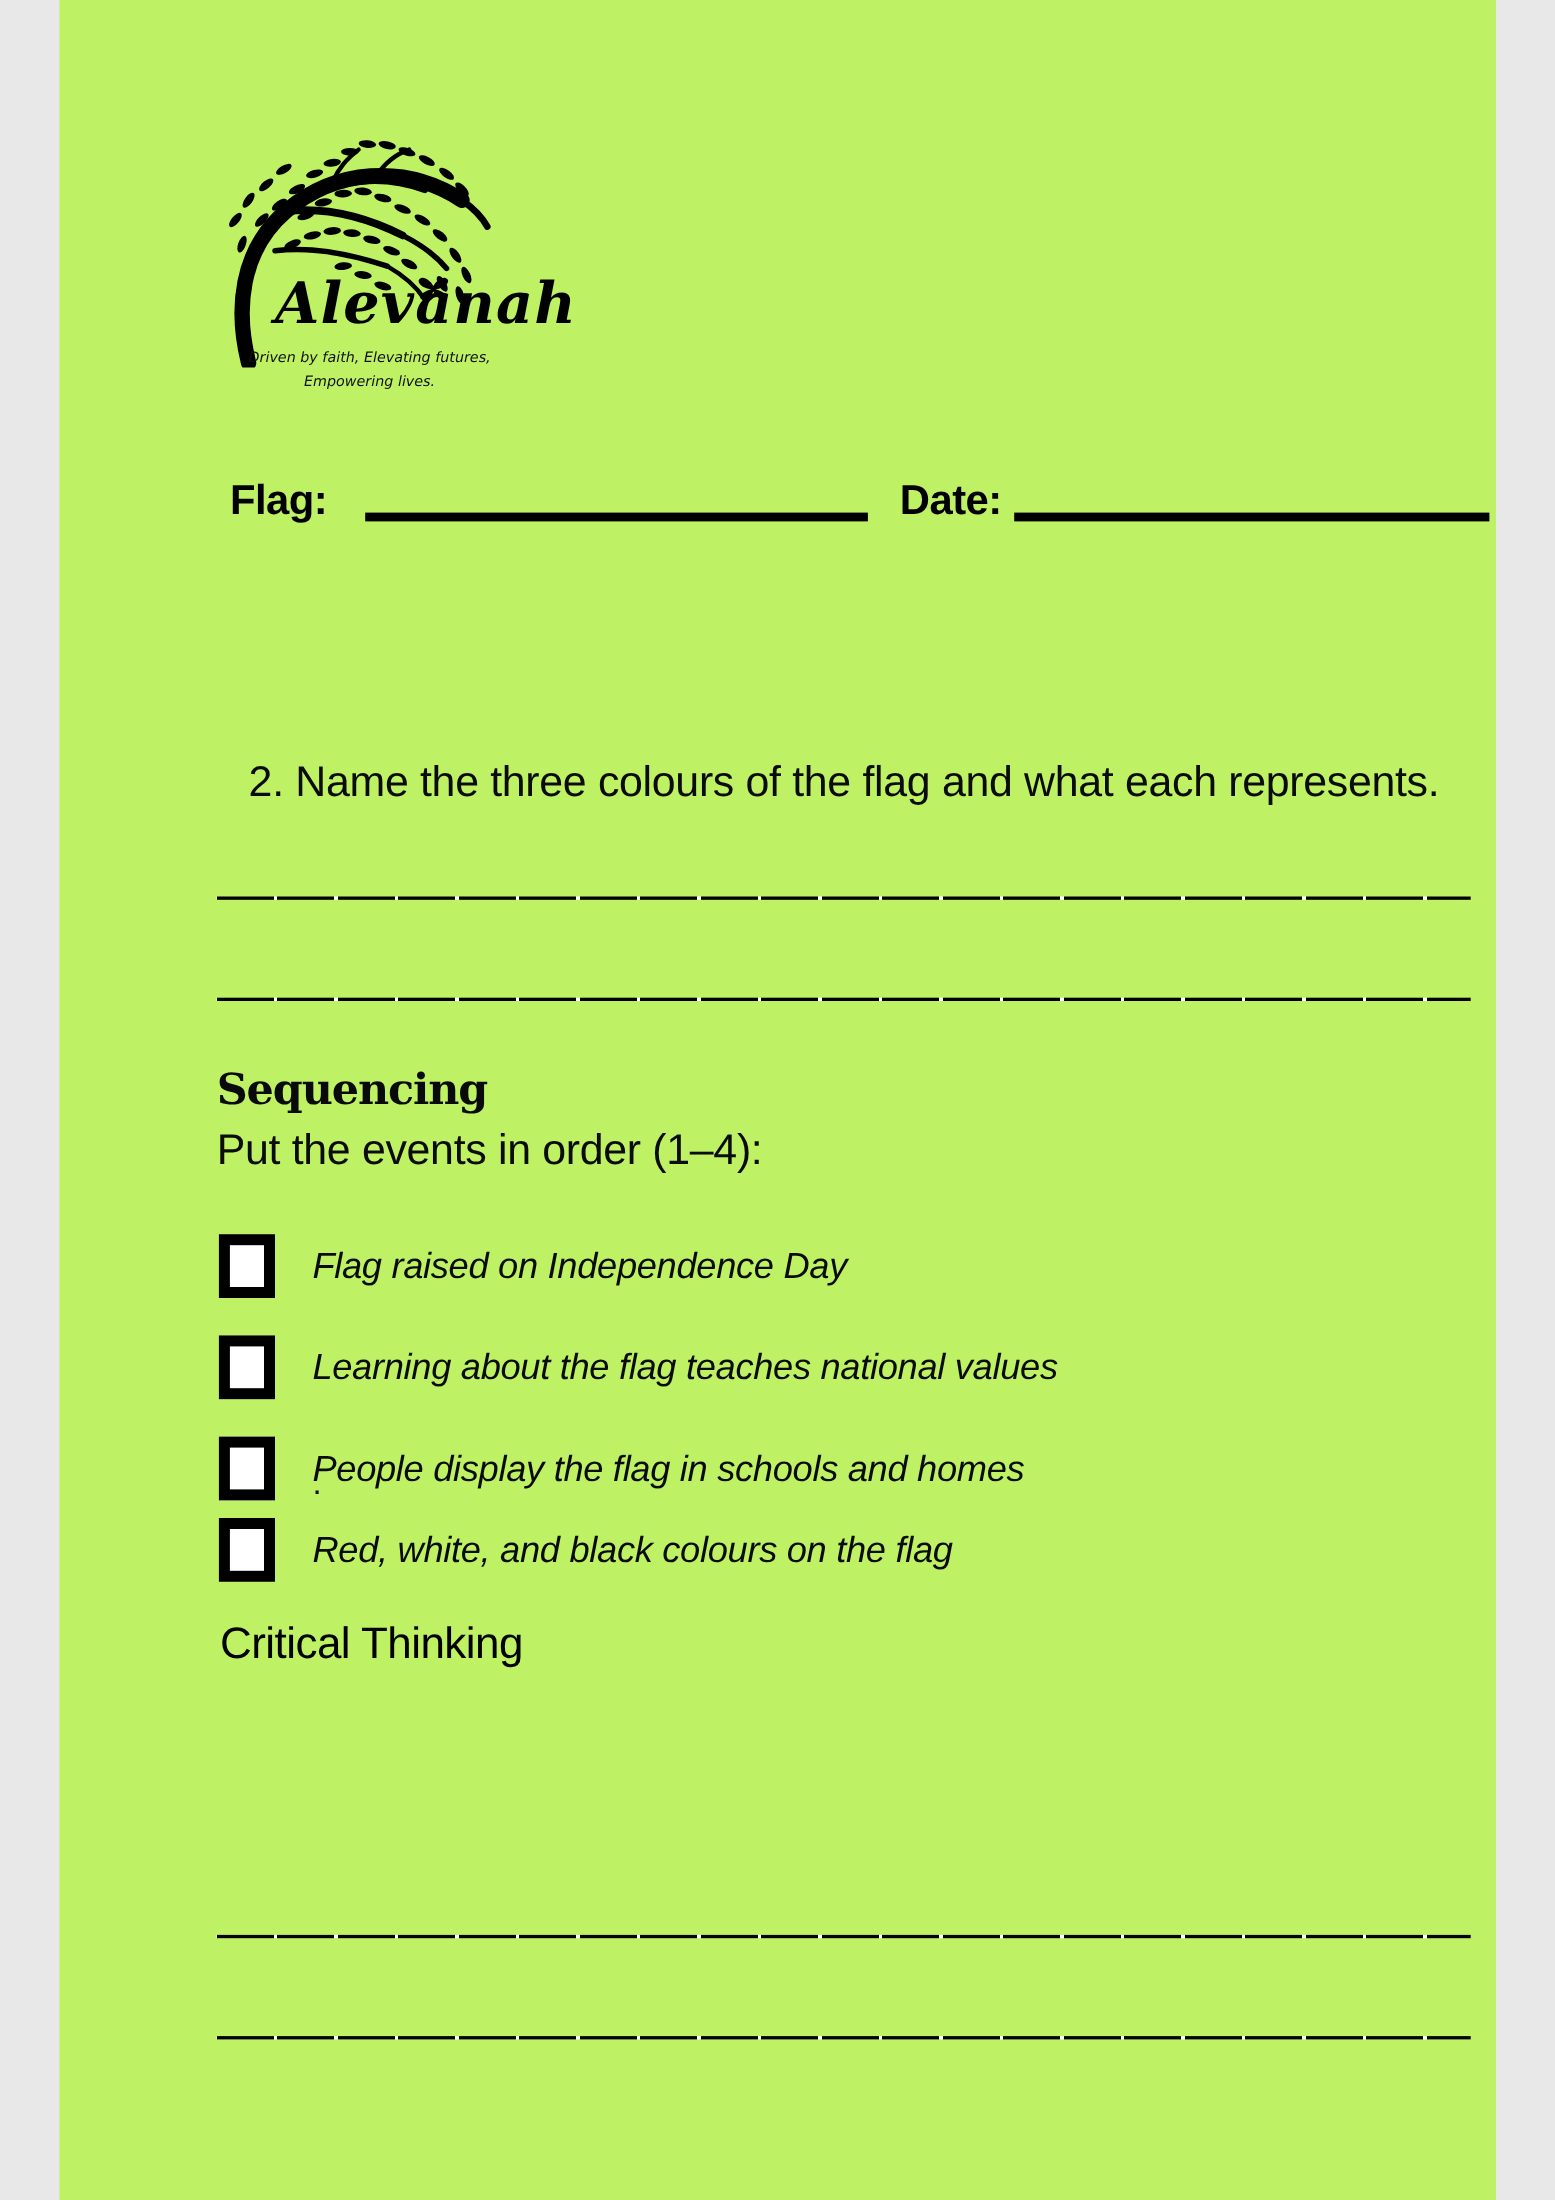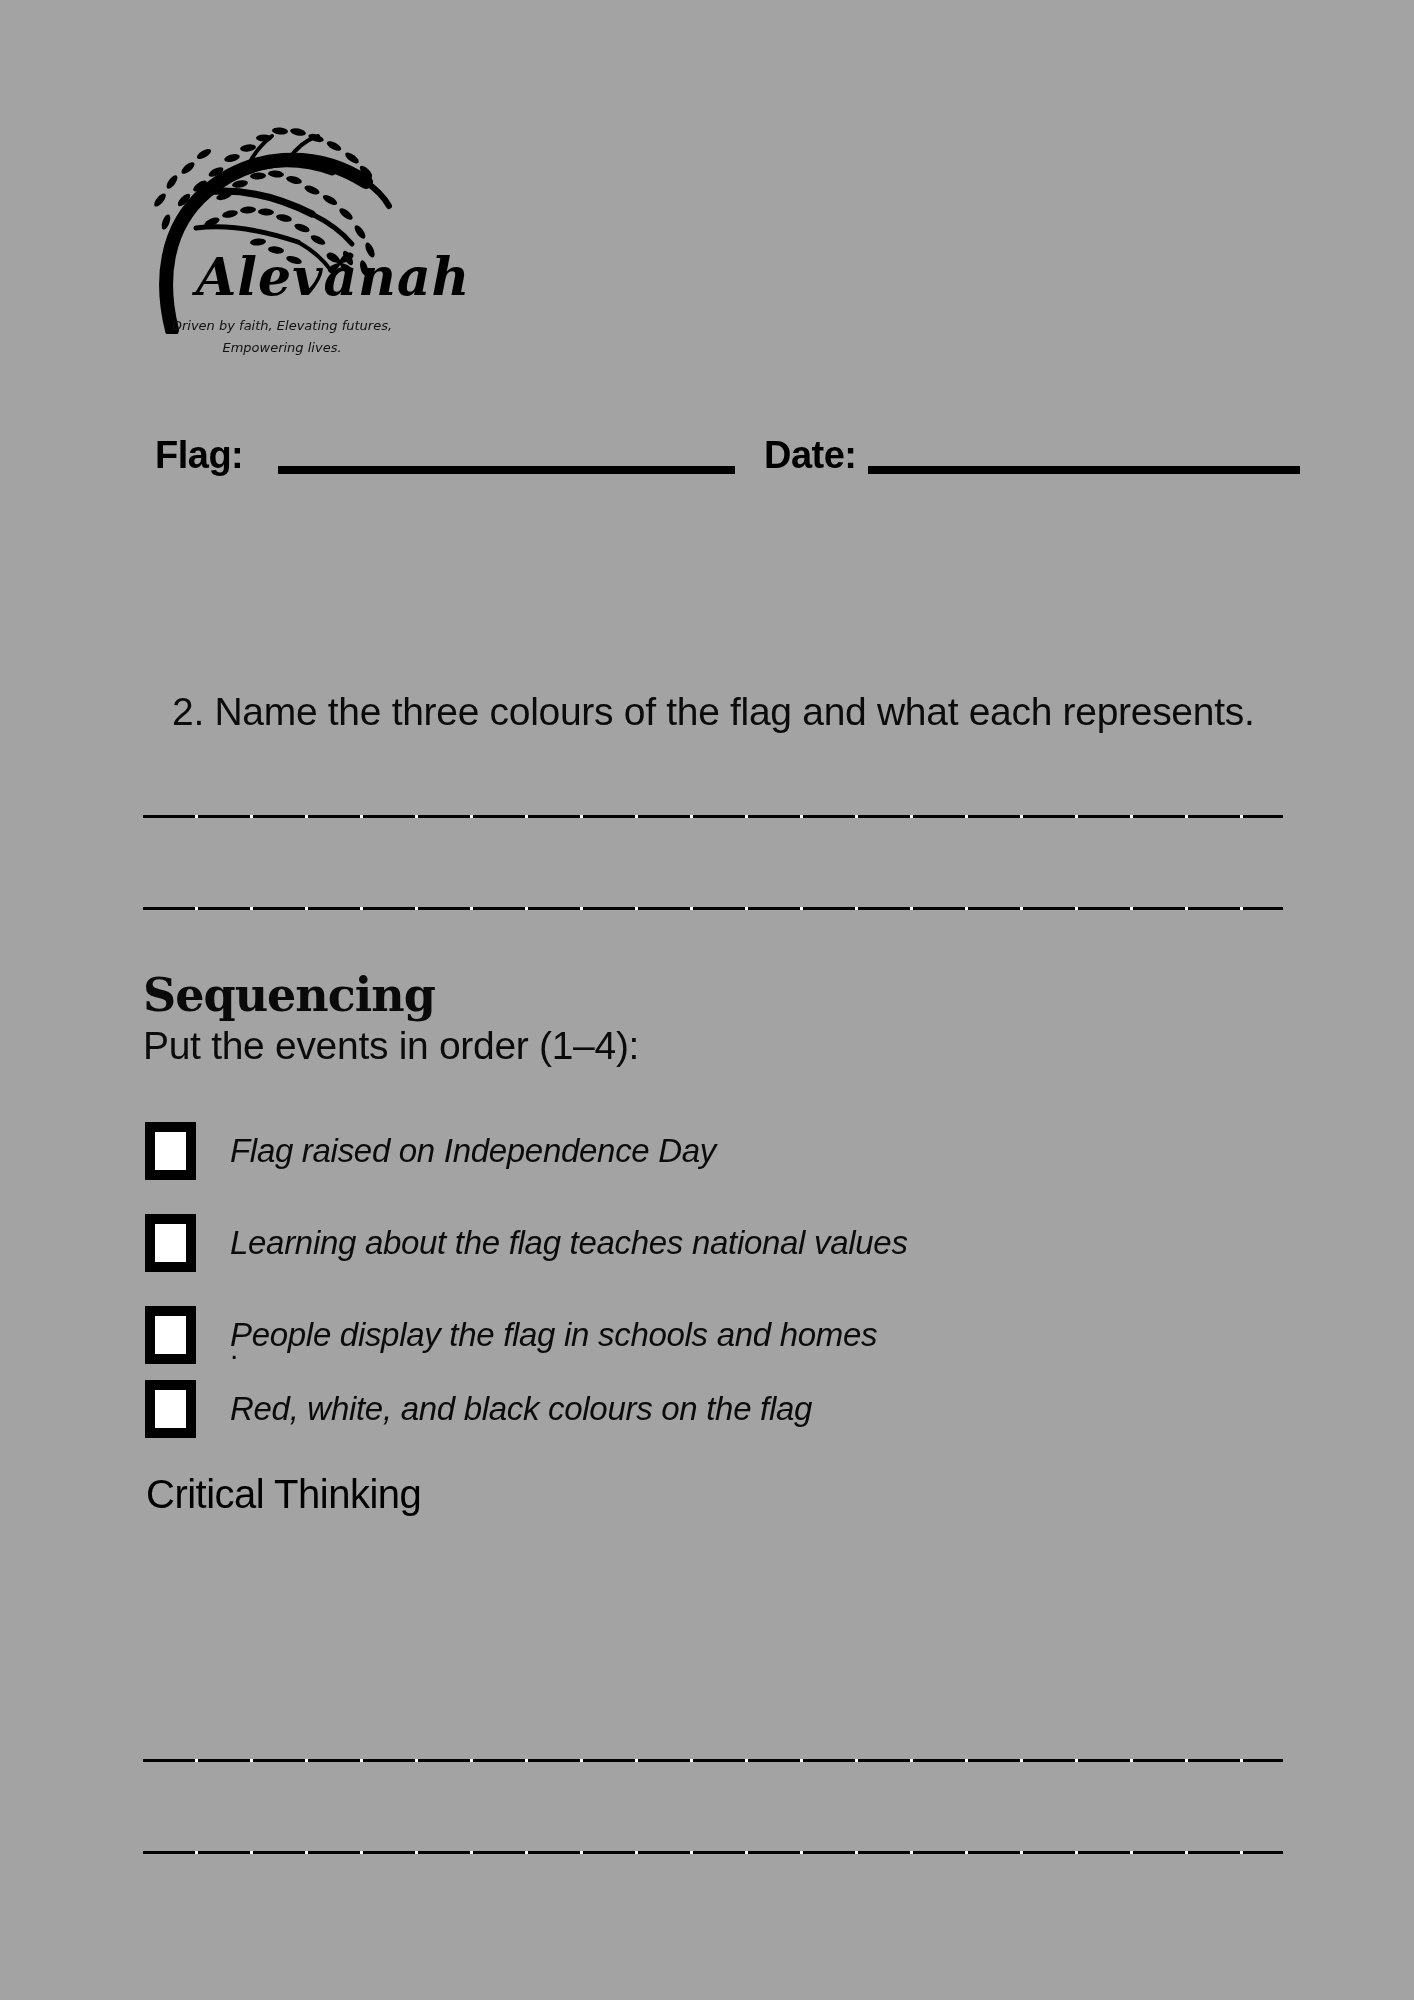--- a/index.html
+++ b/index.html
@@ -1,19 +1,19 @@
 <!DOCTYPE html>
 <html><head>
 <meta charset="utf-8">
 <style>
   html,body{margin:0;padding:0;background:#e8e8e8;}
   .page{
     position:relative;
-    width:1414px;height:2000px;
-    background:#a3a3a3;
+    width:1306px;height:2000px;
+    background:#bef264;
     margin:0 auto;
     font-family:"Liberation Sans",sans-serif;
     color:#000;
     overflow:hidden;
   }
   .abs{position:absolute;}
 
   
   .logo-wrap{left:108px;top:104px;width:300px;height:260px;}
   .brand-script{
@@ -45,21 +45,21 @@
   .name-line{left:278px;width:457px;}
   .date-line{left:868px;width:432px;}
 
   
   .serif-heading{
     font-family:"DejaVu Serif",serif;
     font-weight:bold;color:#0a0a0a;letter-spacing:-1px;
     white-space:nowrap;
   }
   .flag-title{left:145px;top:578px;font-size:46px;}
-  .seq-title{left:143px;top:968px;font-size:46px;}
+  .seq-title{left:143px;top:968px;font-size:39px;}
   .crit-title{
     left:146px;top:1472px;font-size:40px;font-weight:normal;
     letter-spacing:-0.5px;white-space:nowrap;
   }
 
   
   .body-text{font-size:39px;color:#0b0b0b;letter-spacing:-0.3px;}
   .flag-question{left:172px;top:690px;white-space:nowrap;}
   .seq-instruction{left:143px;top:1024px;white-space:nowrap;}
   .crit-question{left:145px;top:1578px;width:1110px;line-height:48px;}

